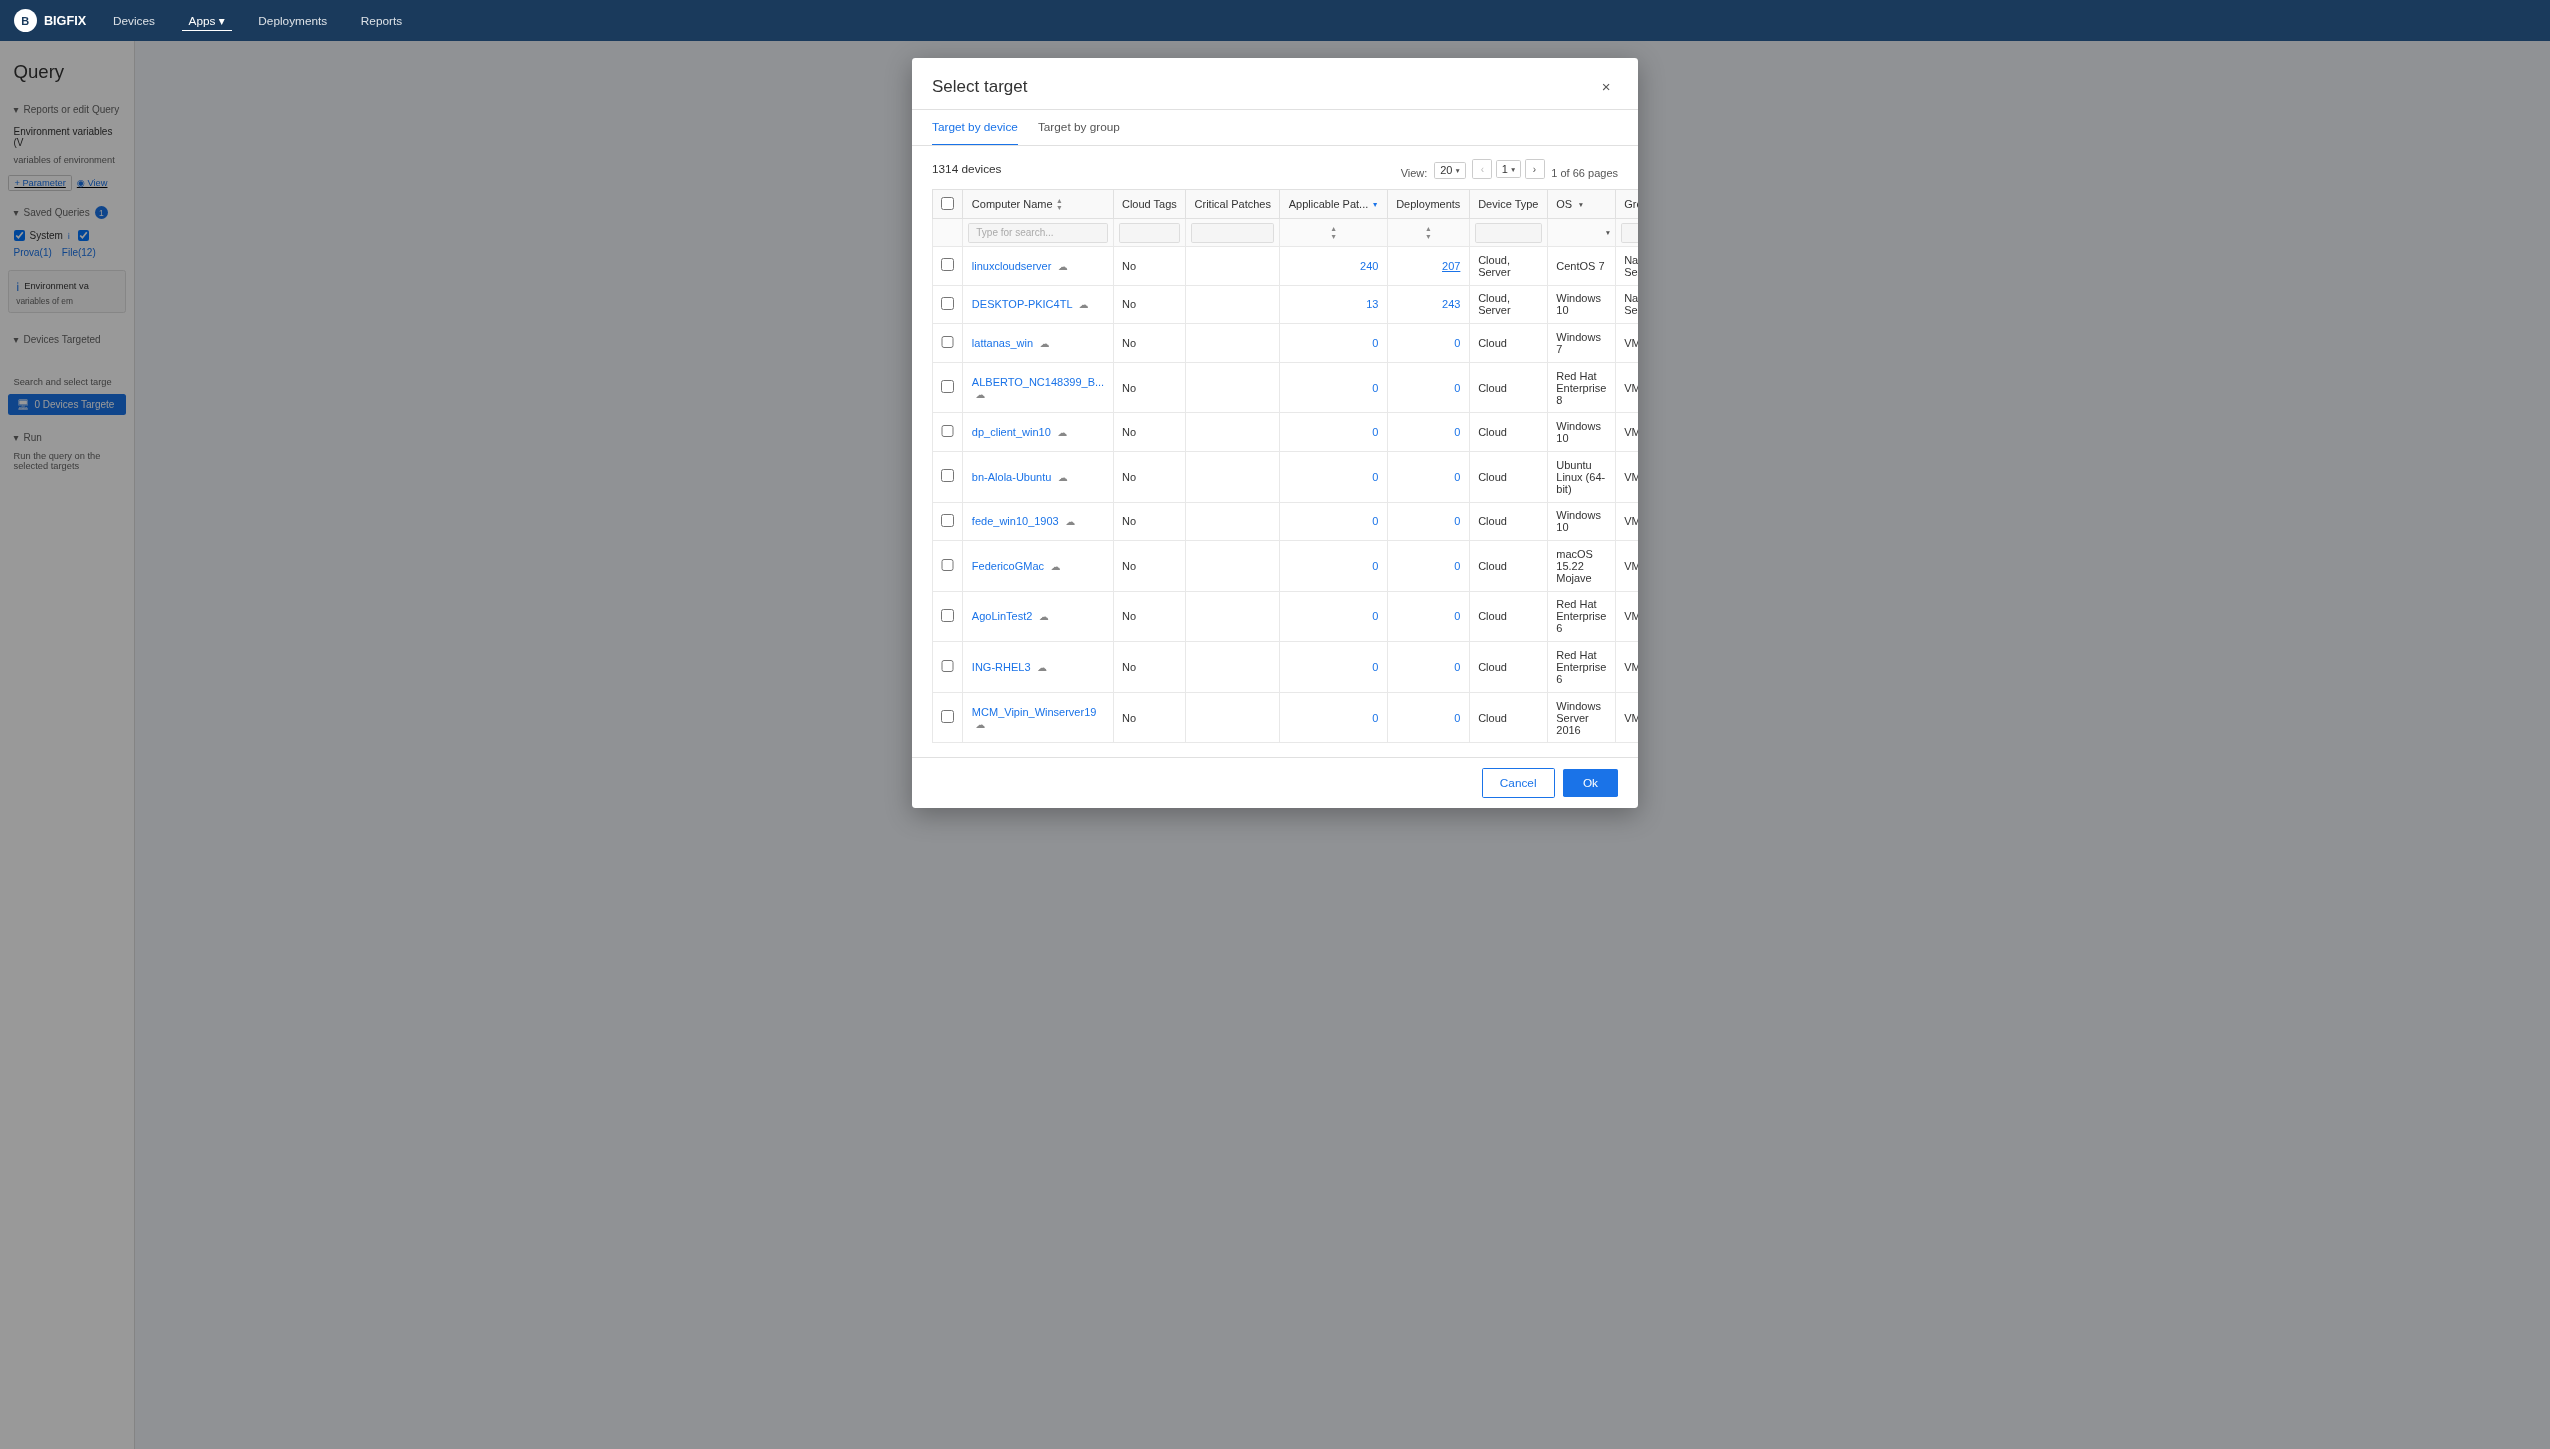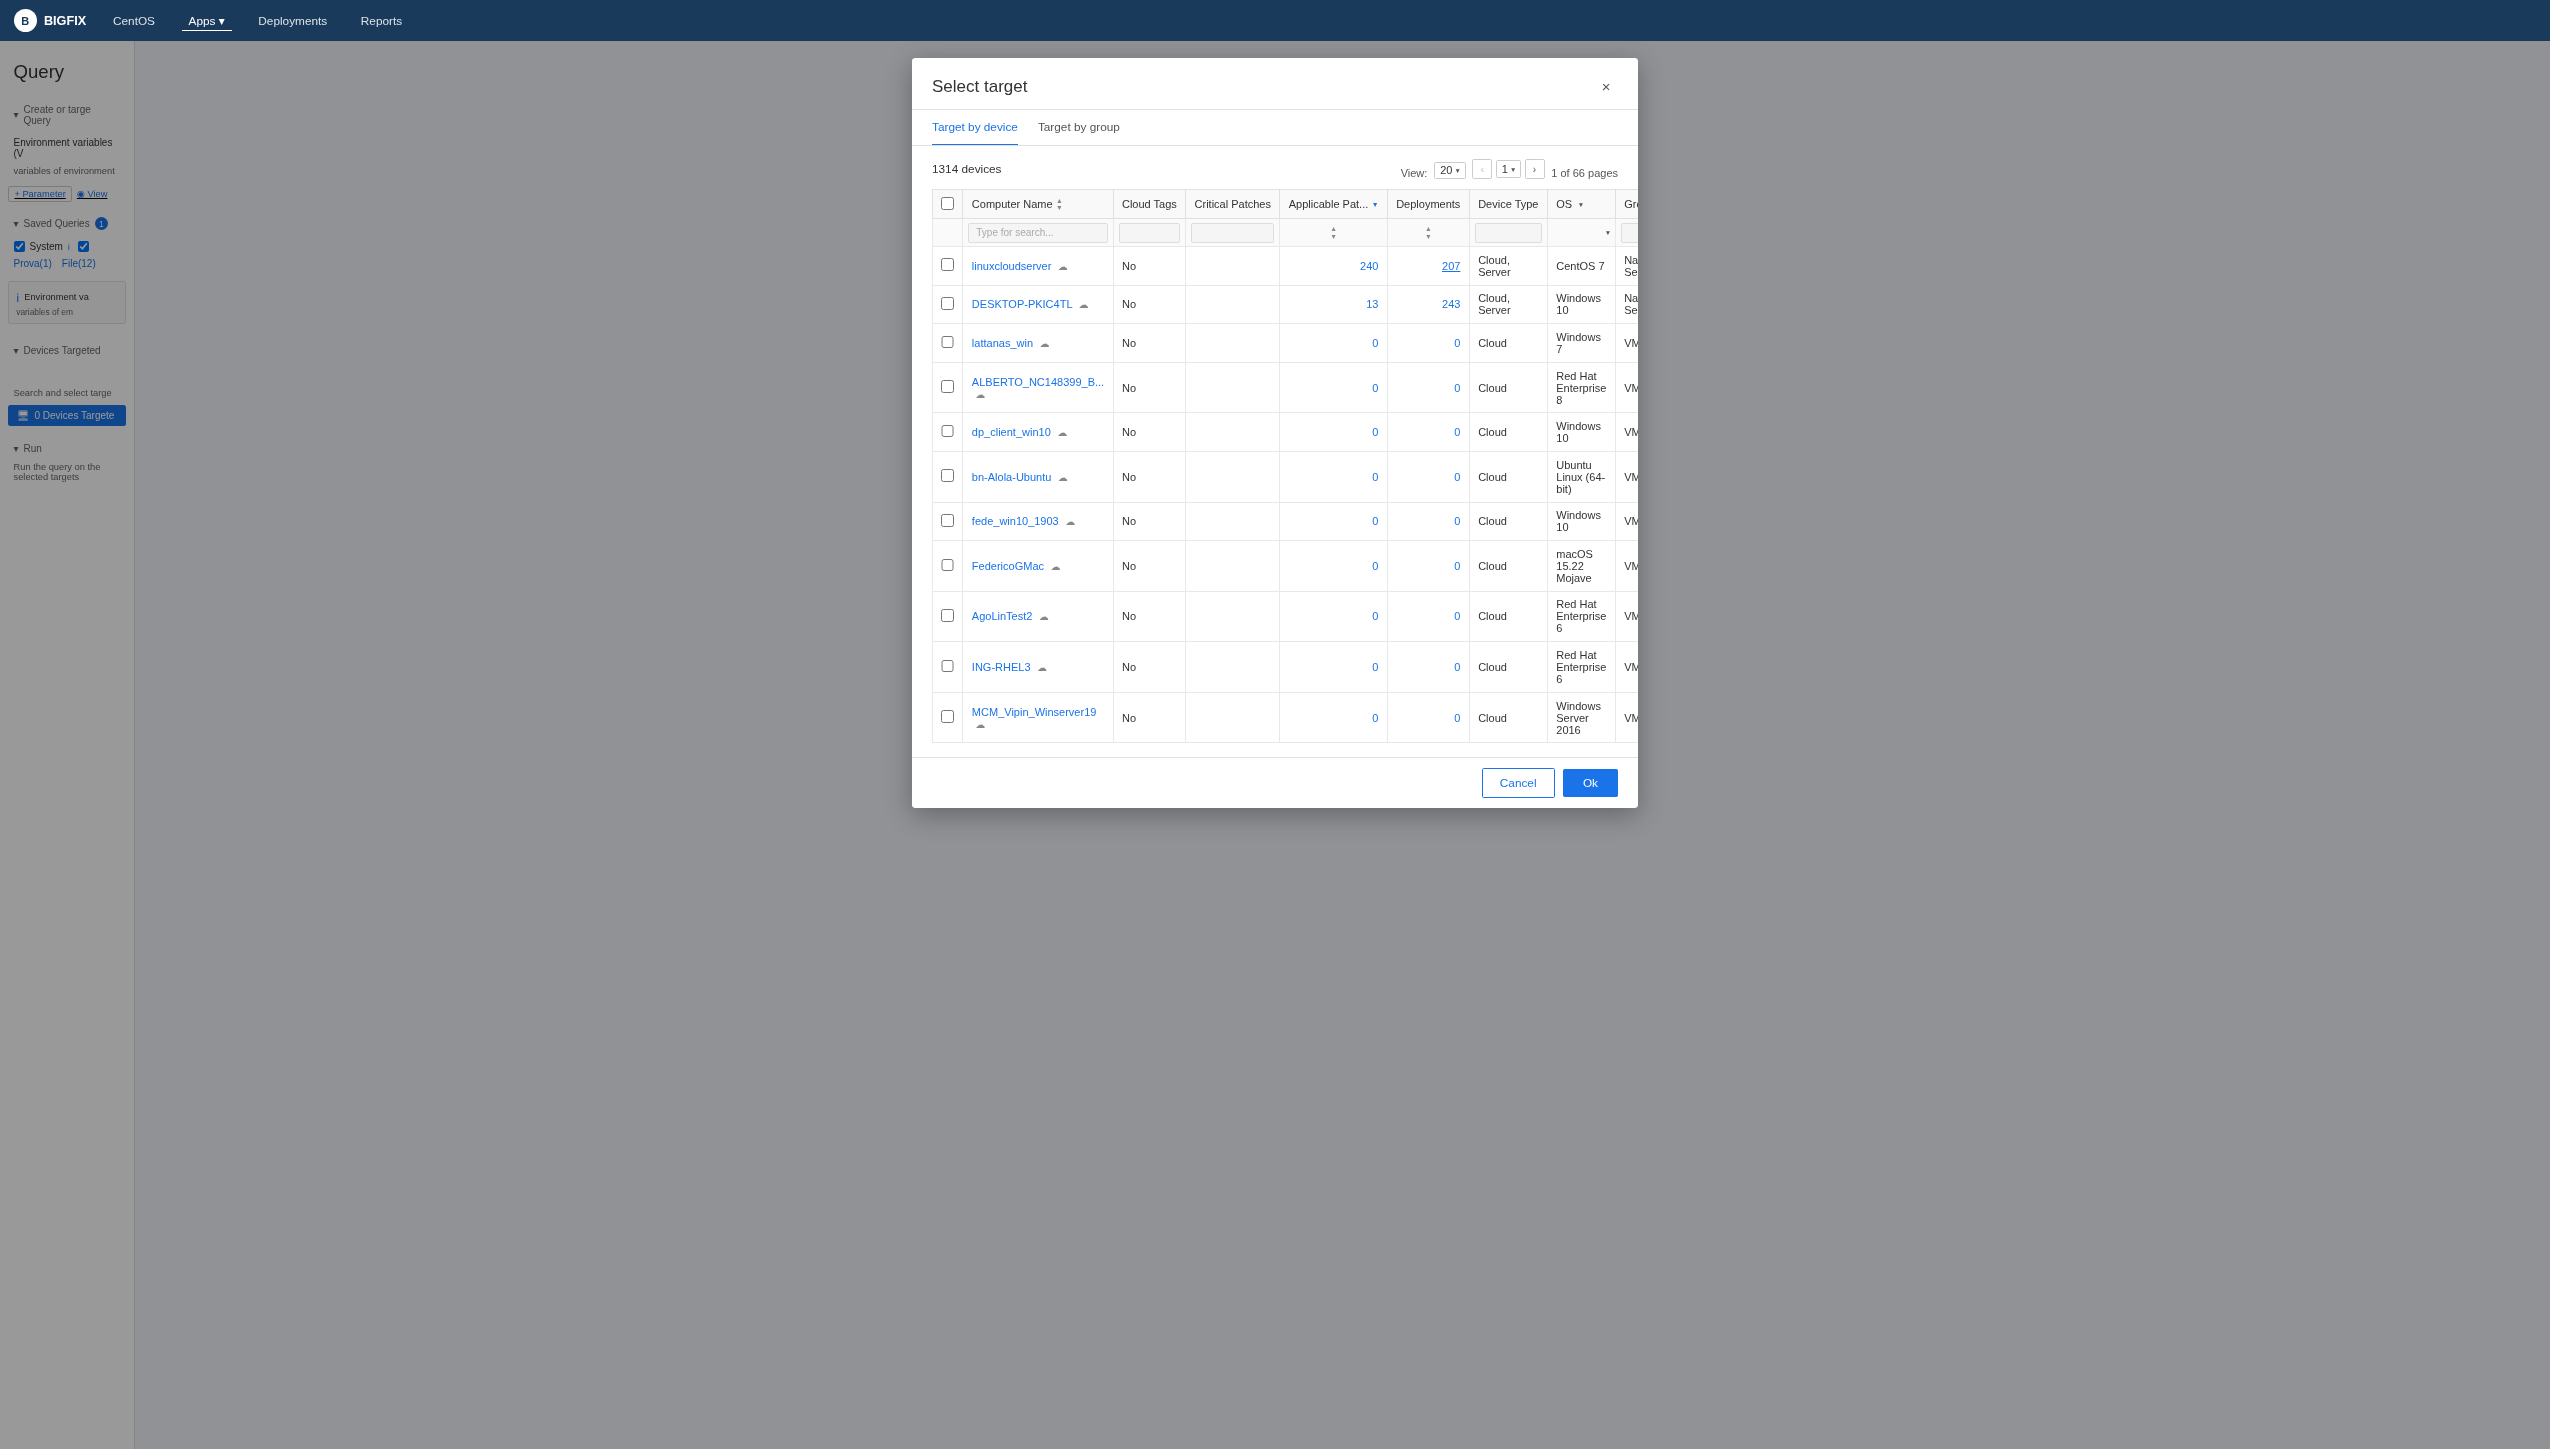--- a/index.html
+++ b/index.html
@@ -267,35 +267,35 @@
     .th-checkbox { width: 12.7px; height: 12.7px; cursor: pointer; }
   </style>
 </head>
 <body>
 
 <div class="topnav">
   <div class="topnav-logo">
     <div class="logo-circle">B</div>
     <span>BIGFIX</span>
   </div>
-  <a class="topnav-item">CentOS</a>
+  <a class="topnav-item">Devices</a>
   <a class="topnav-item active topnav-item-apps">
     Apps <span>▾</span>
   </a>
   <a class="topnav-item">Deployments</a>
   <a class="topnav-item">Reports</a>
 </div>
 
 <div class="page-bg">
 
   <div class="sidebar">
     <div class="sidebar-title">Query</div>
     <div class="sidebar-section">
       <span>▾</span>
-      <span>Create or targe Query</span>
+      <span>Reports or edit Query</span>
     </div>
     <div class="sidebar-label">Environment variables (V</div>
     <div class="sidebar-env-label">variables of environment</div>
     <div style="margin: 3.4px 8.4px; display: flex; align-items: center; gap: 5px; text-decoration: underline;">
       <span style="font-size:9.3px; color:#1a73e8; cursor:pointer; border: 0.8px solid #ccc; padding: 1.7px 5px; border-radius:1.7px;">+ Parameter</span>
       <span style="font-size:9.3px; color:#1a73e8; cursor:pointer;">◉ View</span>
     </div>
     <div class="sidebar-section" style="margin-top:8.4px;">
       <span>▾</span>
       <span>Saved Queries</span>

